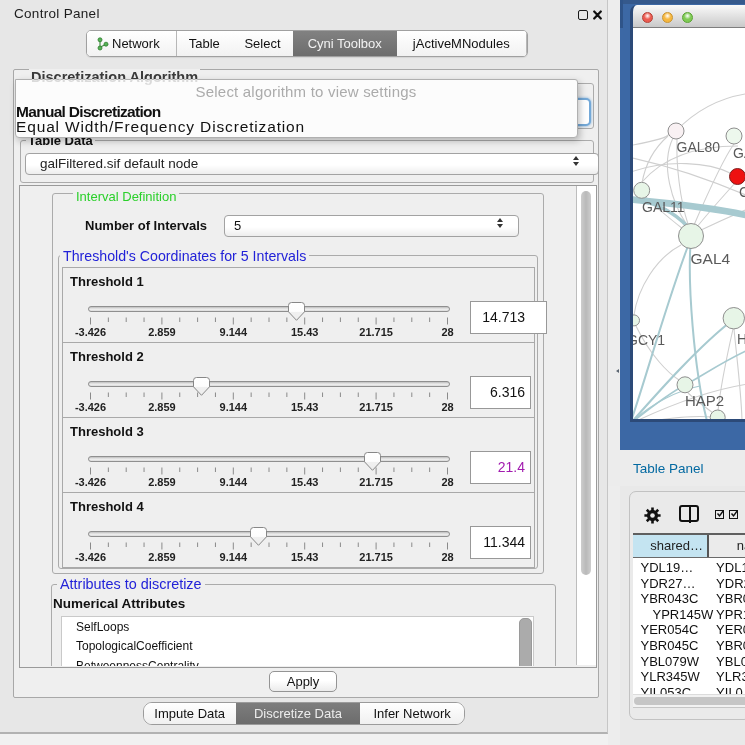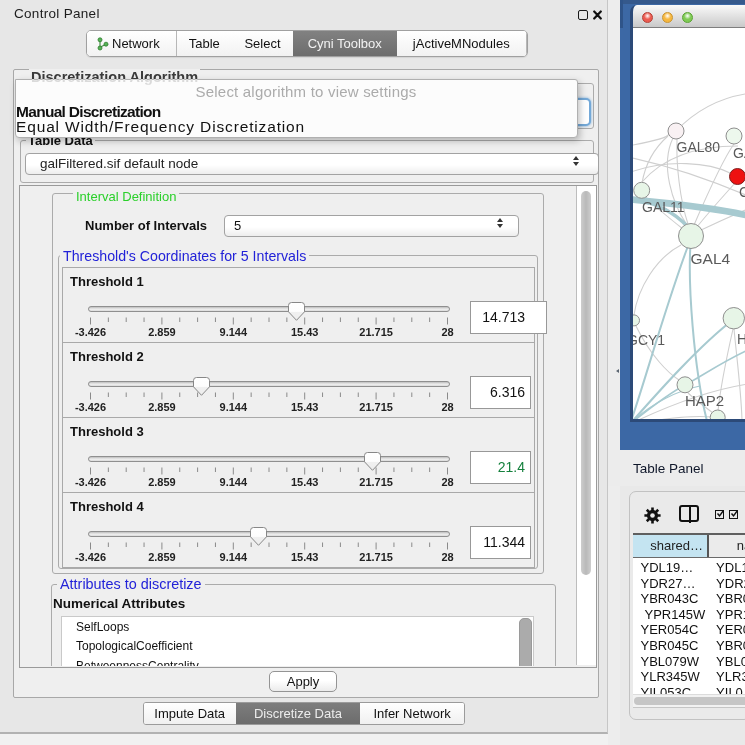--- a/index.html
+++ b/index.html
@@ -185,21 +185,21 @@
       <defs>
         <linearGradient id="tg" x1="0" y1="0" x2="0" y2="1">
           <stop offset="0" stop-color="#ffffff"></stop>
           <stop offset="0.5" stop-color="#fdfdfd"></stop>
           <stop offset="0.55" stop-color="#f0f0f0"></stop>
           <stop offset="1" stop-color="#ededed"></stop>
         </linearGradient>
       </defs>
       <path d="M3.5 0.5 H13.5 Q16.5 0.5 16.5 3.5 V9.8 L8.5 18.3 L0.5 9.8 V3.5 Q0.5 0.5 3.5 0.5 Z" fill="url(#tg)" stroke="#878787" stroke-width="1"></path>
     </svg>
-<div class="abs" style="left:407px;top:33px;width:54px;height:31px;background:#fff;border:1px solid #989898;font-size:14px;color:#15803d;text-align:right;line-height:31px;padding-right:5px;">21.4</div>
+<div class="abs" style="left:407px;top:33px;width:54px;height:31px;background:#fff;border:1px solid #989898;font-size:14px;color:#a21caf;text-align:right;line-height:31px;padding-right:5px;">21.4</div>
 </div>
 <div class="abs" style="left:62px;top:491.5px;width:471px;height:74px;border:1px solid #a9a9a9;background:#efefef;">
 <div class="abs" style="left:7px;top:6px;font-size:13px;font-weight:bold;color:#111;">Threshold 4</div>
 <div class="abs" style="left:25px;top:38px;width:360px;height:4px;border:1px solid #8f8f8f;border-radius:3px;background:linear-gradient(180deg,#bdbdbd,#efefef 55%,#dadada);"></div>
 <svg class="abs" style="left:0;top:0;" width="420" height="74">
       <line x1="27.50" y1="49.5" x2="27.50" y2="56.5" stroke="#8a8a8a" stroke-width="1"></line>
       <line x1="45.35" y1="49.5" x2="45.35" y2="54.0" stroke="#8a8a8a" stroke-width="1"></line>
       <line x1="63.20" y1="49.5" x2="63.20" y2="54.0" stroke="#8a8a8a" stroke-width="1"></line>
       <line x1="81.05" y1="49.5" x2="81.05" y2="54.0" stroke="#8a8a8a" stroke-width="1"></line>
       <line x1="98.90" y1="49.5" x2="98.90" y2="56.5" stroke="#8a8a8a" stroke-width="1"></line>
@@ -241,21 +241,21 @@
 </div>
 <div class="abs" style="left:20px;top:575px;width:575px;height:91px;overflow:hidden;">
 <div class="grp" style="left:31px;top:9px;width:503px;height:120px;"></div>
 <div class="gtitle" style="left:37px;top:2px;color:#2222d8;font-size:14.4px;">Attributes to discretize</div>
 <div class="abs" style="left:33px;top:21px;font-size:13.5px;font-weight:bold;color:#111;">Numerical Attributes</div>
 <div class="abs" style="left:41px;top:41px;width:471px;height:60px;background:#fff;border:1px solid #c9c9c9;"></div>
 <div class="abs" style="left:56px;top:43px;font-size:12px;color:#111;line-height:19.4px;">SelfLoops<br>TopologicalCoefficient<br>BetweennessCentrality</div>
 <div class="abs" style="left:499px;top:43px;width:11px;height:58px;background:#ababab;border-radius:5px;border:1px solid #9a9a9a;"></div>
 </div>
 <div class="abs" style="left:269px;top:671px;width:66px;height:19px;border:1px solid #949494;border-radius:5px;background:linear-gradient(180deg,#ffffff,#ffffff 45%,#ebebeb);font-size:13px;color:#111;text-align:center;line-height:19px;">Apply</div>
-<div class="abs" style="left:143px;top:702px;width:320px;height:21px;background:#fff;border:1px solid #9b9b9b;border-radius:3px;overflow:hidden;">
+<div class="abs" style="left:143px;top:702px;width:320px;height:21px;background:#fff;border:1px solid #9b9b9b;border-radius:9px;overflow:hidden;">
 <div class="abs" style="left:-1.0px;top:0;width:93.4px;height:21px;line-height:21px;text-align:center;font-size:13px;background:linear-gradient(180deg,#ffffff,#f0f0f0);color:#111;border-right:1px solid #b0b0b0;">Impute Data</div>
 <div class="abs" style="left:92.4px;top:0;width:123.2px;height:21px;line-height:21px;text-align:center;font-size:13px;background:linear-gradient(180deg,#7d7d7d,#6c6c6c);color:#ececec;">Discretize Data</div>
 <div class="abs" style="left:215.6px;top:0;width:105.0px;height:21px;line-height:21px;text-align:center;font-size:13px;background:linear-gradient(180deg,#ffffff,#f0f0f0);color:#111;">Infer Network</div>
 </div>
 <div class="abs" style="left:608px;top:0;width:12px;height:745px;background:#ededed;"></div>
 <div class="abs" style="left:616px;top:369px;width:0;height:0;border-top:2.5px solid transparent;border-bottom:2.5px solid transparent;border-right:3.5px solid #5a6470;"></div>
 <div class="abs" style="left:620px;top:0;width:125px;height:450px;background:#3c68a5;"></div>
 <div class="abs" style="left:620px;top:0;width:125px;height:4px;background:#35598c;"></div>
 <div class="abs" style="left:620px;top:0;width:3px;height:28px;background:#2f5489;"></div>
 <div class="abs" style="left:630px;top:5px;width:115px;height:414px;border-left:3px solid #2c4a78;border-bottom:3px solid #2c4a78;border-top-left-radius:7px;overflow:hidden;">
@@ -312,21 +312,21 @@
  <text x="642" y="212">GAL11</text>
  <text x="690.5" y="263.5" font-size="15.5">GAL4</text>
  <text x="627" y="345">GCY1</text>
  <text x="737" y="344">HI</text>
  <text x="685" y="406" font-size="15">HAP2</text>
 </g>
 </svg>
 </div>
 <div class="abs" style="left:620px;top:450px;width:125px;height:295px;background:#e9e9e9;"></div>
 <div class="abs" style="left:608px;top:450px;width:137px;height:36px;background:#ececec;"></div>
-<div class="abs" style="left:633px;top:461px;font-size:13.5px;color:#0f172a;">Table Panel</div>
+<div class="abs" style="left:633px;top:461px;font-size:13.5px;color:#0369a1;">Table Panel</div>
 <div class="abs" style="left:629px;top:491px;width:120px;height:227px;background:#eaeaea;border:1.5px solid #c2c2c2;border-radius:7px;">
 <svg class="abs" style="left:14px;top:15px;" width="17" height="17" viewBox="0 0 17 17">
 <path d="M7.19 0.40 L9.81 0.40 L9.78 3.05 L11.45 3.74 L13.30 1.85 L15.15 3.70 L13.26 5.55 L13.95 7.22 L16.60 7.19 L16.60 9.81 L13.95 9.78 L13.26 11.45 L15.15 13.30 L13.30 15.15 L11.45 13.26 L9.78 13.95 L9.81 16.60 L7.19 16.60 L7.22 13.95 L5.55 13.26 L3.70 15.15 L1.85 13.30 L3.74 11.45 L3.05 9.78 L0.40 9.81 L0.40 7.19 L3.05 7.22 L3.74 5.55 L1.85 3.70 L3.70 1.85 L5.55 3.74 L7.22 3.05 Z" fill="#111"></path>
 <circle cx="8.5" cy="8.5" r="2.3" fill="#eaeaea"></circle>
     </svg>
 <div class="abs" style="left:49px;top:13px;width:16px;height:13px;border:2.4px solid #111;border-radius:3px;"></div>
 <div class="abs" style="left:58.6px;top:13px;width:2.4px;height:17.8px;background:#111;"></div>
 <div class="abs" style="left:84.5px;top:18px;width:7px;height:7px;border:1.4px solid #111;"></div>
 <svg class="abs" style="left:85.7px;top:16.5px;" width="9" height="9" viewBox="0 0 9 9">
       <path d="M1.5 4.5 L3.5 6.8 L7.5 1.5" stroke="#111" stroke-width="1.4" fill="none"></path>
@@ -340,21 +340,21 @@
 <div class="abs" style="left:0;top:2px;width:70.5px;height:21.5px;background:#c4e4f1;text-align:right;line-height:21.5px;font-size:13px;color:#222;padding-right:4px;">shared…</div>
 <div class="abs" style="left:74.5px;top:2px;width:1.8px;height:21.5px;background:#555;"></div>
 <div class="abs" style="left:76.3px;top:2px;width:41.2px;height:21.5px;background:#ebebeb;line-height:21.5px;font-size:13px;color:#222;padding-left:28px;">na</div>
 <div class="abs" style="left:0;top:23.5px;width:117.5px;height:1.6px;background:#6a6a6a;"></div>
 <div class="abs" style="left:8px;top:27.0px;height:15.6px;line-height:15.6px;font-size:13px;color:#111;">YDL19…</div>
 <div class="abs" style="left:83.6px;top:27.0px;height:15.6px;line-height:15.6px;font-size:13px;color:#111;">YDL1</div>
 <div class="abs" style="left:8px;top:42.6px;height:15.6px;line-height:15.6px;font-size:13px;color:#111;">YDR27…</div>
 <div class="abs" style="left:83.6px;top:42.6px;height:15.6px;line-height:15.6px;font-size:13px;color:#111;">YDR2</div>
 <div class="abs" style="left:8px;top:58.2px;height:15.6px;line-height:15.6px;font-size:13px;color:#111;">YBR043C</div>
 <div class="abs" style="left:83.6px;top:58.2px;height:15.6px;line-height:15.6px;font-size:13px;color:#111;">YBR0</div>
-<div class="abs" style="left:12px;top:73.8px;height:15.6px;line-height:15.6px;font-size:13px;color:#111;">YPR145W</div>
+<div class="abs" style="left:20px;top:73.8px;height:15.6px;line-height:15.6px;font-size:13px;color:#111;">YPR145W</div>
 <div class="abs" style="left:83.6px;top:73.8px;height:15.6px;line-height:15.6px;font-size:13px;color:#111;">YPR1</div>
 <div class="abs" style="left:8px;top:89.4px;height:15.6px;line-height:15.6px;font-size:13px;color:#111;">YER054C</div>
 <div class="abs" style="left:83.6px;top:89.4px;height:15.6px;line-height:15.6px;font-size:13px;color:#111;">YER0</div>
 <div class="abs" style="left:8px;top:105.0px;height:15.6px;line-height:15.6px;font-size:13px;color:#111;">YBR045C</div>
 <div class="abs" style="left:83.6px;top:105.0px;height:15.6px;line-height:15.6px;font-size:13px;color:#111;">YBR0</div>
 <div class="abs" style="left:8px;top:120.6px;height:15.6px;line-height:15.6px;font-size:13px;color:#111;">YBL079W</div>
 <div class="abs" style="left:83.6px;top:120.6px;height:15.6px;line-height:15.6px;font-size:13px;color:#111;">YBL0</div>
 <div class="abs" style="left:8px;top:136.2px;height:15.6px;line-height:15.6px;font-size:13px;color:#111;">YLR345W</div>
 <div class="abs" style="left:83.6px;top:136.2px;height:15.6px;line-height:15.6px;font-size:13px;color:#111;">YLR3</div>
 <div class="abs" style="left:8px;top:151.8px;height:15.6px;line-height:15.6px;font-size:13px;color:#111;">YIL053C</div>

